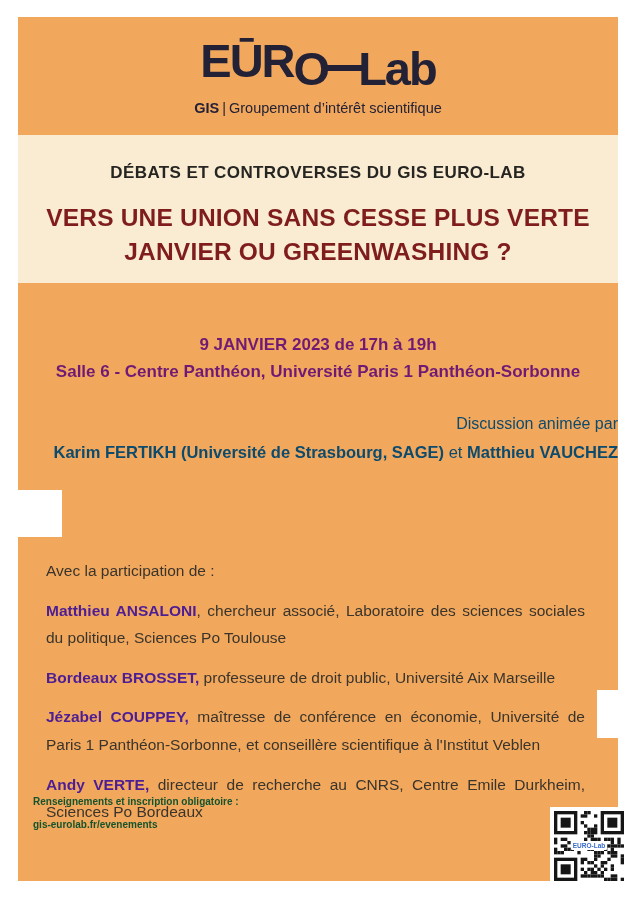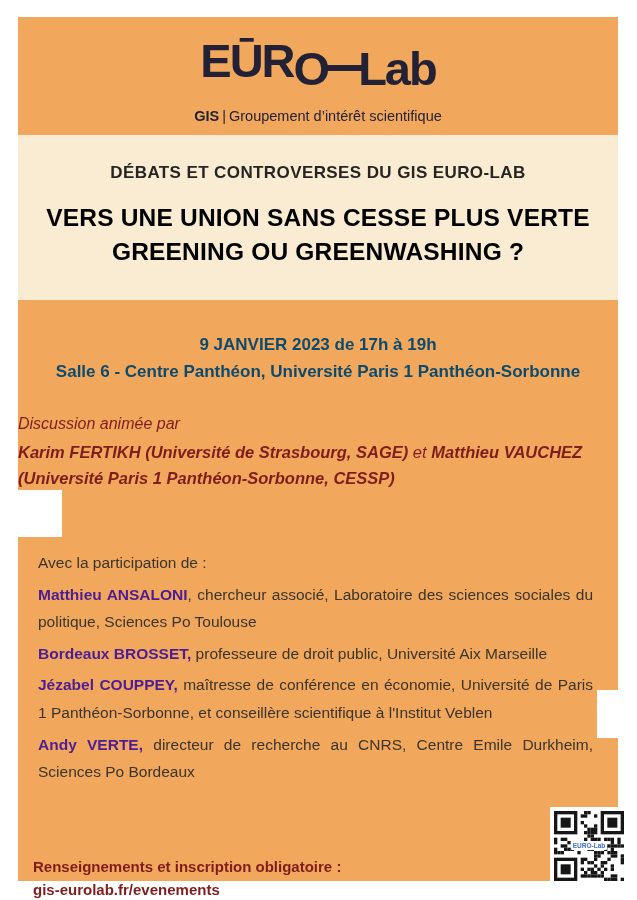--- a/index.html
+++ b/index.html
@@ -10,49 +10,49 @@
 
   
   .logo-area{position:absolute;top:20px;left:0;width:100%;text-align:center;
              color:var(--navy,#232136);}
   .logo-word{display:inline-flex;align-items:flex-end;font-weight:bold;font-size:47px;
              letter-spacing:-2px;line-height:1;}
   .lg-o{margin-bottom:-8px;}
   .lg-lab{margin-bottom:-8px;margin-left:-2px;}
   .lg-dash{width:40px;height:6.5px;background:var(--navy,#232136);
            margin:0 -3px 13px -5px;}
-  .logo-sub{margin-top:24px;font-size:14.5px;letter-spacing:0;}
+  .logo-sub{margin-top:16px;font-size:14.5px;letter-spacing:0;}
   .logo-sub .gis{font-weight:bold;}
   .logo-sub .sep{margin:0 3px;font-weight:normal;}
 
   
-  .cream{position:absolute;top:118px;left:0;width:100%;height:165px;
+  .cream{position:absolute;top:118px;left:0;width:100%;height:148px;
          background:var(--cream,#F9ECD3);text-align:center;color:#262522;}
   .kicker{margin-top:28px;font-size:17px;font-weight:bold;letter-spacing:.4px;}
   .title{margin:18px 0 0;font-size:24.5px;line-height:34px;font-weight:bold;
-         letter-spacing:.2px;color:#000000;}
+         letter-spacing:.2px;color:#7f1d1d;}
 
   
   .event{position:absolute;top:314px;left:0;width:100%;text-align:center;
-         font-weight:bold;font-size:17px;line-height:27px;color:#0c4a6e;}
-  .moderation{position:absolute;top:398px;left:0;width:100%;text-align:left;color:#7f1d1d;font-style:italic;}
+         font-weight:bold;font-size:17px;line-height:27px;color:#701a75;}
+  .moderation{position:absolute;top:398px;left:0;width:100%;text-align:right;color:#0c4a6e;}
   .mod-intro{font-size:16px;margin-bottom:7px;}
   .mod-names{font-size:16.5px;line-height:25.5px;}
   .mod-names .b{font-weight:bold;}
 
   
   .participants{position:absolute;left:16px;top:528px;width:563px;font-size:15.5px;
                 line-height:27.6px;color:#3a342c;}
-  .participants p{margin:4px;text-align:justify;}
+  .participants p{margin:12px;text-align:justify;}
   .part-intro{text-align:left;}
   .pname{font-weight:bold;color:#4c1d95;}
 
   
-  .footer{position:absolute;left:15px;top:838px;font-weight:bold;font-size:15px;
-          line-height:23px;color:#7f1d1d;}
+  .footer{position:absolute;left:15px;top:773px;font-weight:bold;font-size:10px;
+          line-height:23px;color:#14532d;}
 
   
   .notch-left{position:absolute;left:0;top:490px;width:62px;height:47px;background:#ffffff;}
   .notch-right{position:absolute;left:597px;top:690px;width:40px;height:48px;background:#ffffff;}
 
   
   .qr{position:absolute;left:550px;top:807px;width:78px;height:77px;background:#ffffff;
       display:flex;align-items:center;justify-content:center;}
   .qr svg{width:70px;height:70px;display:block;}
   .qr-label{position:absolute;background:#ffffff;padding:1px 2px;font-size:6.5px;
@@ -73,33 +73,32 @@
           <span class="lg-dash"></span>
           <span class="lg-lab">Lab</span>
       </div>
       <div class="logo-sub">
         <span class="gis">GIS</span><span class="sep">|</span><span>Groupement d’intérêt scientifique</span>
       </div>
     </header>
 
     <section class="cream">
       <div class="kicker">DÉBATS ET CONTROVERSES DU GIS EURO-LAB</div>
-      <h1 class="title"><span>VERS UNE UNION SANS CESSE PLUS VERTE</span><br><span>GREENING OU GREENWASHING ?</span></h1>
+      <h1 class="title"><span>VERS UNE UNION SANS CESSE PLUS VERTE</span><br><span>JANVIER OU GREENWASHING ?</span></h1>
     </section>
 
     <section class="event">
       <div>9 JANVIER 2023 de 17h à 19h</div>
       <div>Salle 6 - Centre Panthéon, Université Paris 1 Panthéon-Sorbonne</div>
     </section>
 
     <section class="moderation">
       <div class="mod-intro">Discussion animée par</div>
       <div class="mod-names">
         <span class="b">Karim FERTIKH (Université de Strasbourg, SAGE)</span><span> et </span><span class="b">Matthieu VAUCHEZ</span><br>
-        <span class="b">(Université Paris 1 Panthéon-Sorbonne, CESSP)</span>
       </div>
     </section>
 
     <section class="participants">
       <p class="part-intro">Avec la participation de :</p>
       <p><span class="pname">Matthieu ANSALONI</span><span>, chercheur associé, Laboratoire des sciences sociales du politique, Sciences Po Toulouse</span></p>
       <p><span class="pname">Bordeaux BROSSET,</span><span> professeure de droit public, Université Aix Marseille</span></p>
       <p><span class="pname">Jézabel COUPPEY,</span><span> maîtresse de conférence en économie, Université de Paris 1 Panthéon-Sorbonne, et conseillère scientifique à l'Institut Veblen</span></p>
       <p><span class="pname">Andy VERTE,</span><span> directeur de recherche au CNRS, Centre Emile Durkheim, Sciences Po Bordeaux</span></p>
     </section>

